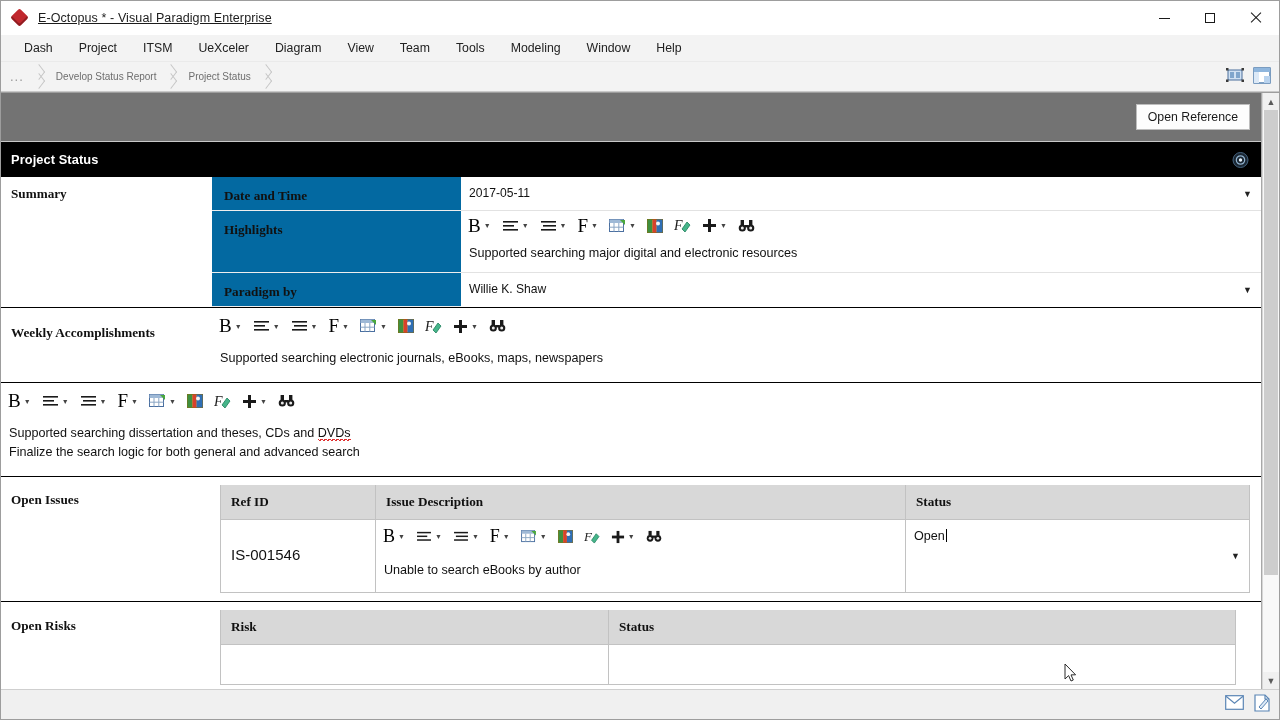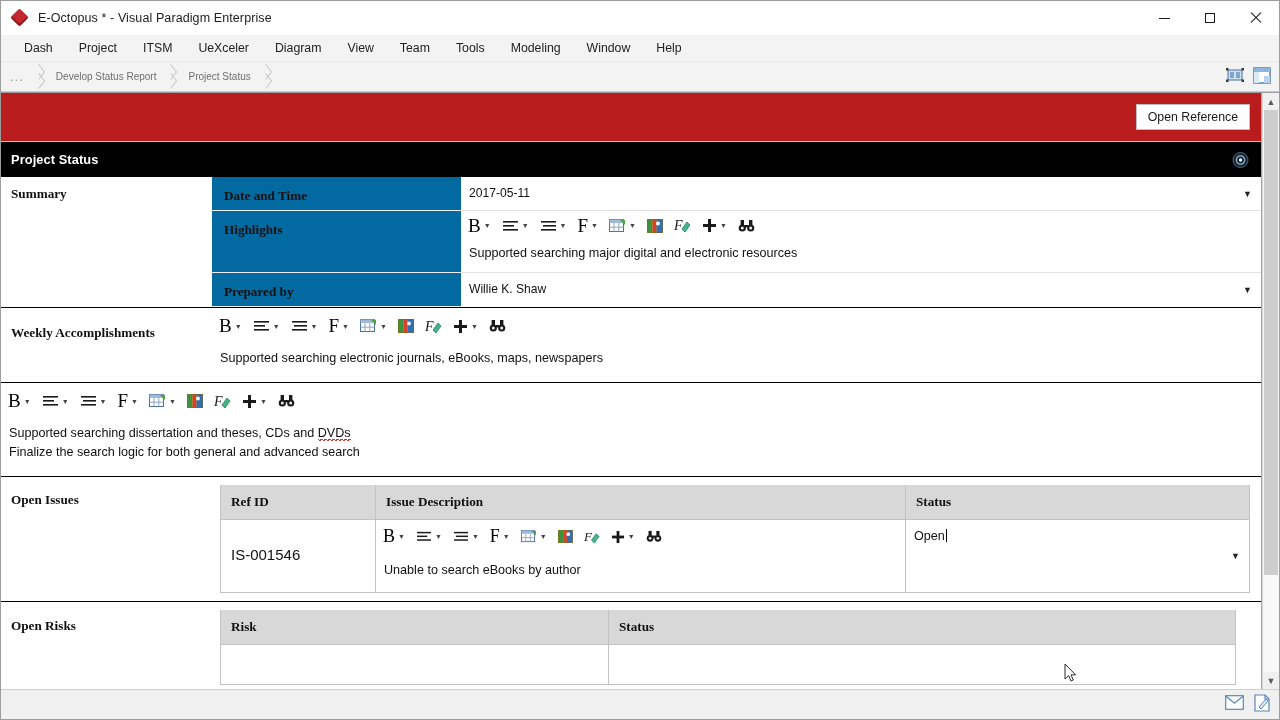--- a/index.html
+++ b/index.html
@@ -17,21 +17,21 @@
   .titlebar {
     height: 34px; flex: 0 0 34px; background: #ffffff;
     display: flex; align-items: center; position: relative;
   }
   .app-logo { width: 18px; height: 18px; margin-left: 10px; position: relative; flex: 0 0 18px; }
   .app-logo .dia {
     position: absolute; left: 2px; top: 2px; width: 13px; height: 13px;
     background: #c1272d; transform: rotate(45deg); border-radius: 2px;
     box-shadow: inset -2px -2px 0 rgba(0,0,0,.25);
   }
-  .title-text { margin-left: 9px; font-size: 12.5px; color: #1c1c1c; letter-spacing: .1px; }
+  .title-text { margin-left: 9px; font-size: 12.5px; color: #1c1c1c; letter-spacing: .1px; text-decoration: underline; }
   .win-ctrls { position: absolute; right: 0; top: 0; height: 34px; display: flex; }
   .win-btn { width: 46px; height: 34px; display: flex; align-items: center; justify-content: center;
              font-size: 13px; color: #1a1a1a; }
   .glyph-min { width: 11px; height: 1px; background: #1a1a1a; }
   .glyph-max { width: 10px; height: 10px; border: 1px solid #1a1a1a; }
   .glyph-close { position: relative; width: 12px; height: 12px; }
   .glyph-close:before, .glyph-close:after {
     content:""; position:absolute; left:-1px; top:5px; width:14px; height:1px; background:#1a1a1a;
   }
   .glyph-close:before { transform: rotate(45deg); }
@@ -66,21 +66,21 @@
     transform: rotate(-45deg) skew(-8deg,-8deg);
   }
   .bc-tools { position: absolute; right: 8px; top: 0; height: 30px; display: flex; align-items: center; gap: 8px; }
 
   
   .content-wrap { flex: 1 1 auto; display: flex; min-height: 0; background: #ffffff;
                   border-top: 1px solid #9d9d9d; }
   .doc { flex: 1 1 auto; overflow: hidden; position: relative; background: #fff;
          border-right: 1px solid #a8a8a8; }
 
-  .topstrip { height: 49px; background: #b91c1c; border-bottom: 1px solid #c8c8c8;
+  .topstrip { height: 49px; background: #737373; border-bottom: 1px solid #c8c8c8;
               display: flex; align-items: center; justify-content: flex-end; padding-right: 11px; }
   .open-ref-btn {
     background: #fdfdfd; border: 1px solid #bdbdbd; font-size: 12.3px; color: #1a1a1a;
     padding: 6px 11px; line-height: 1; cursor: pointer;
   }
 
   .section-hdr {
     height: 35px; background: #000000; display: flex; align-items: center;
     padding-left: 10px; position: relative;
   }
@@ -337,21 +337,21 @@
                           </g>
                       <circle cx="4.3" cy="9" r="1.5" fill="#e9e9e9"></circle>
                           <circle cx="12.7" cy="9" r="1.5" fill="#e9e9e9"></circle>
                     </svg>
                   </span>
                 </div>
                 <div class="rt-text">Supported searching major digital and electronic resources</div>
               </td>
             </tr>
             <tr>
-              <td class="sublabel">Prepared by</td>
+              <td class="sublabel">Paradigm by</td>
               <td class="subval" style="border-bottom:none;">
                 <div class="combo">
                   <span>Willie K. Shaw</span>
                   <span class="caret">▼</span>
                 </div>
               </td>
             </tr>
           </tbody>
             </table>
         </div>

